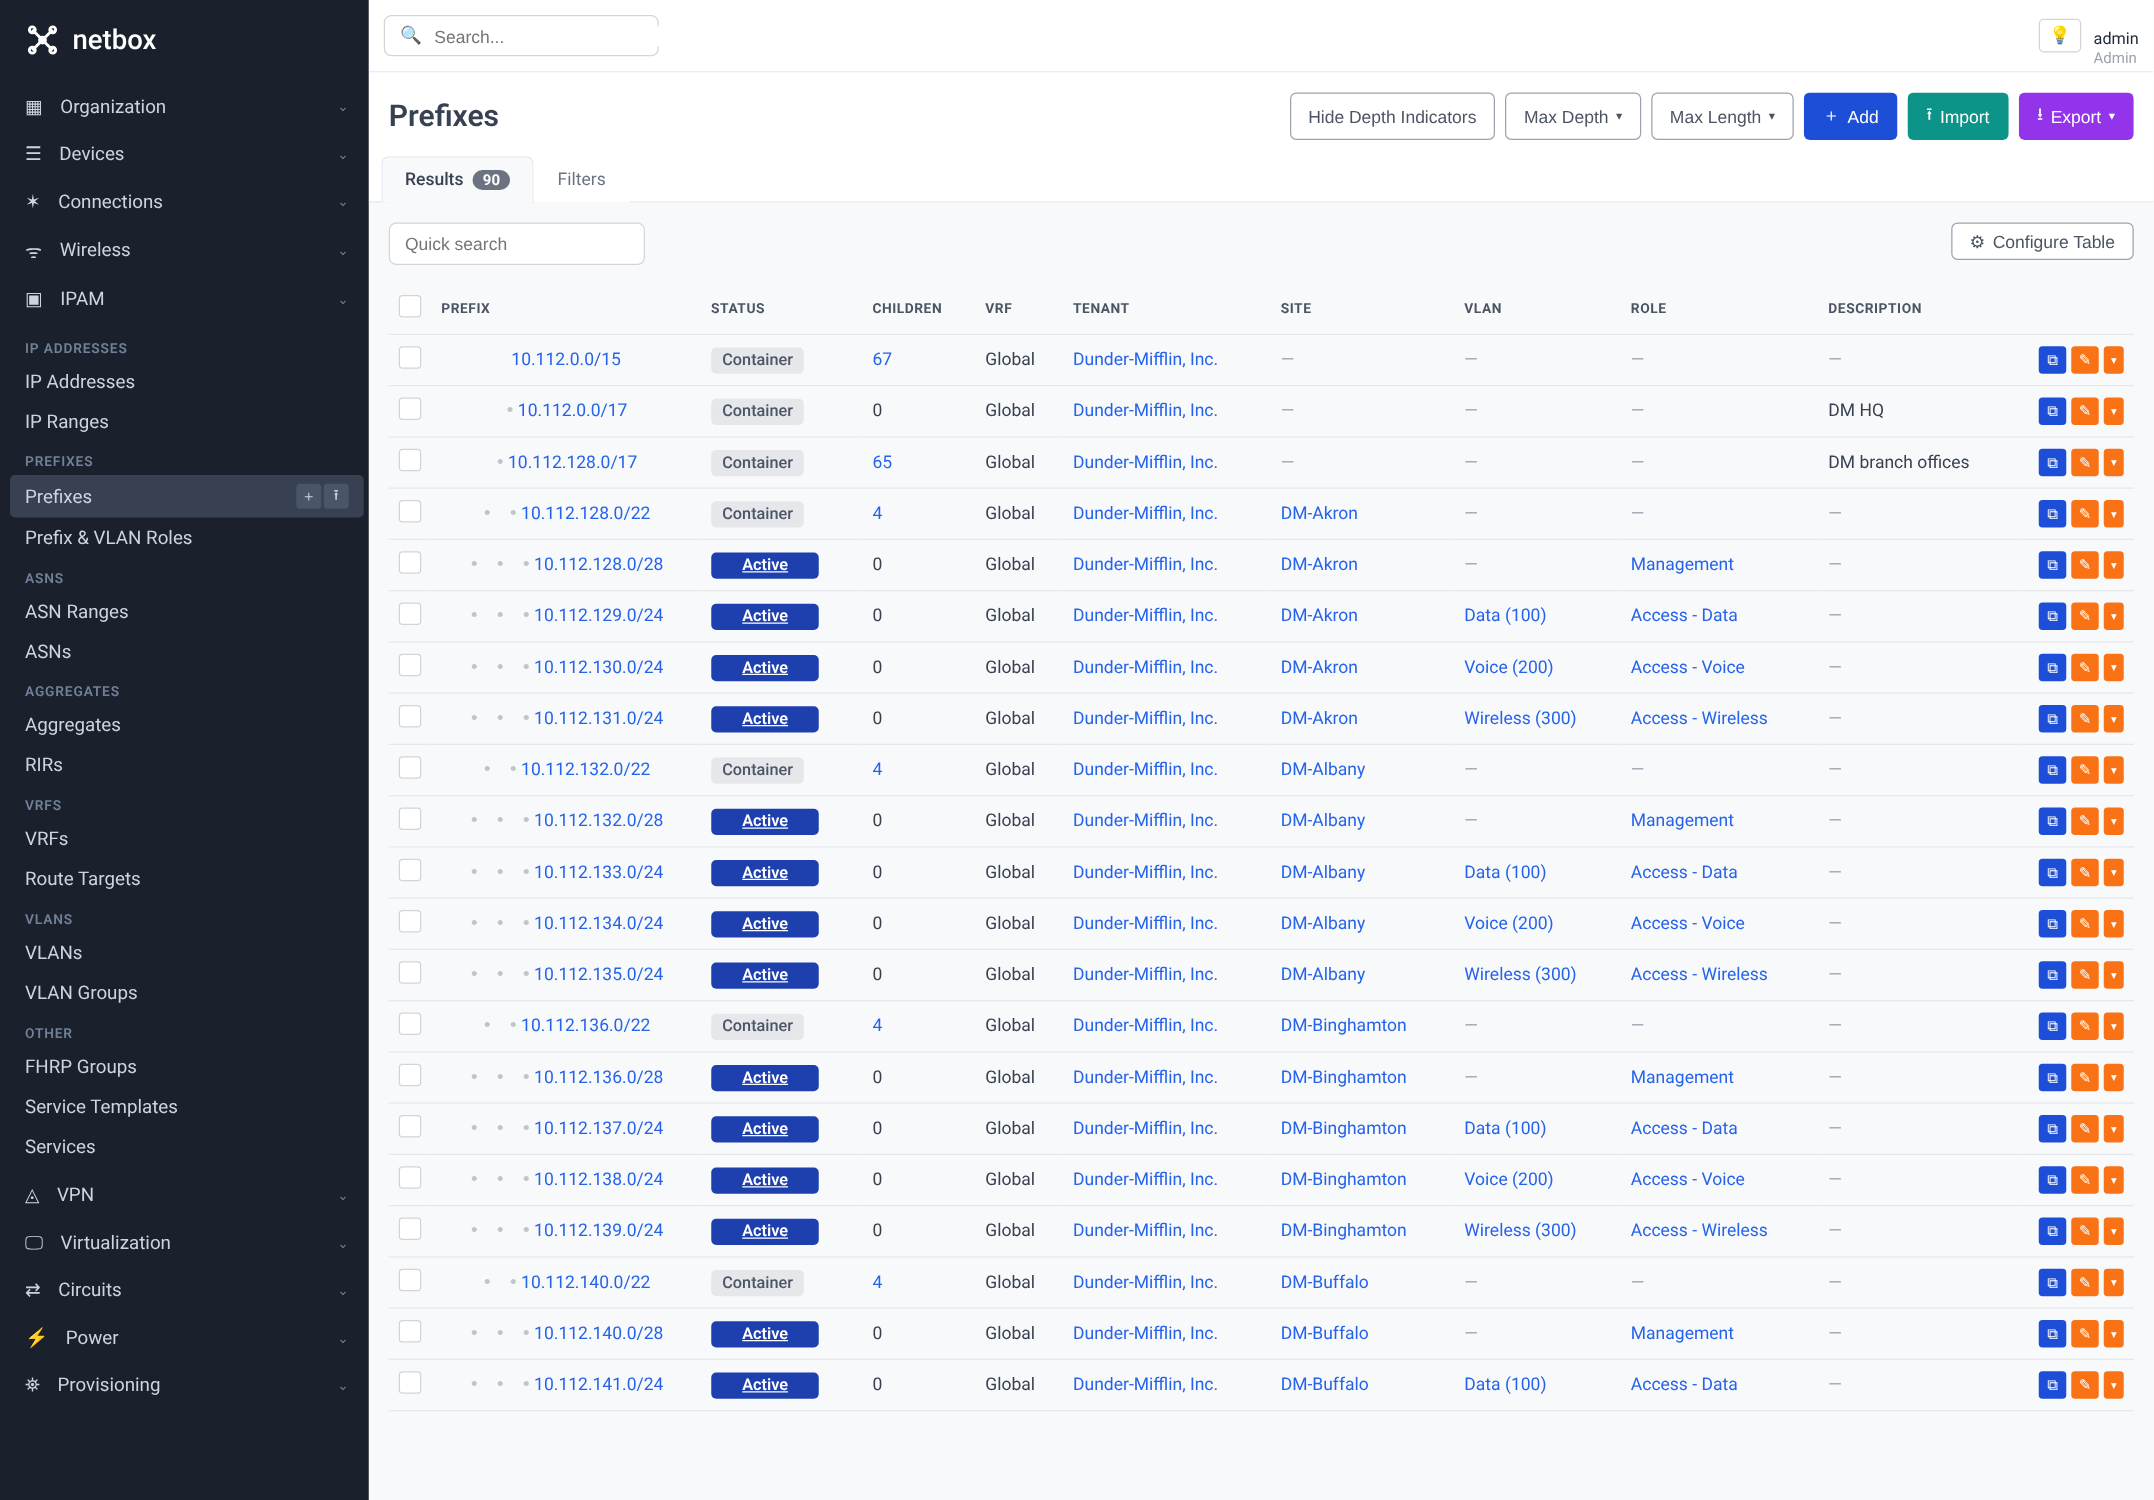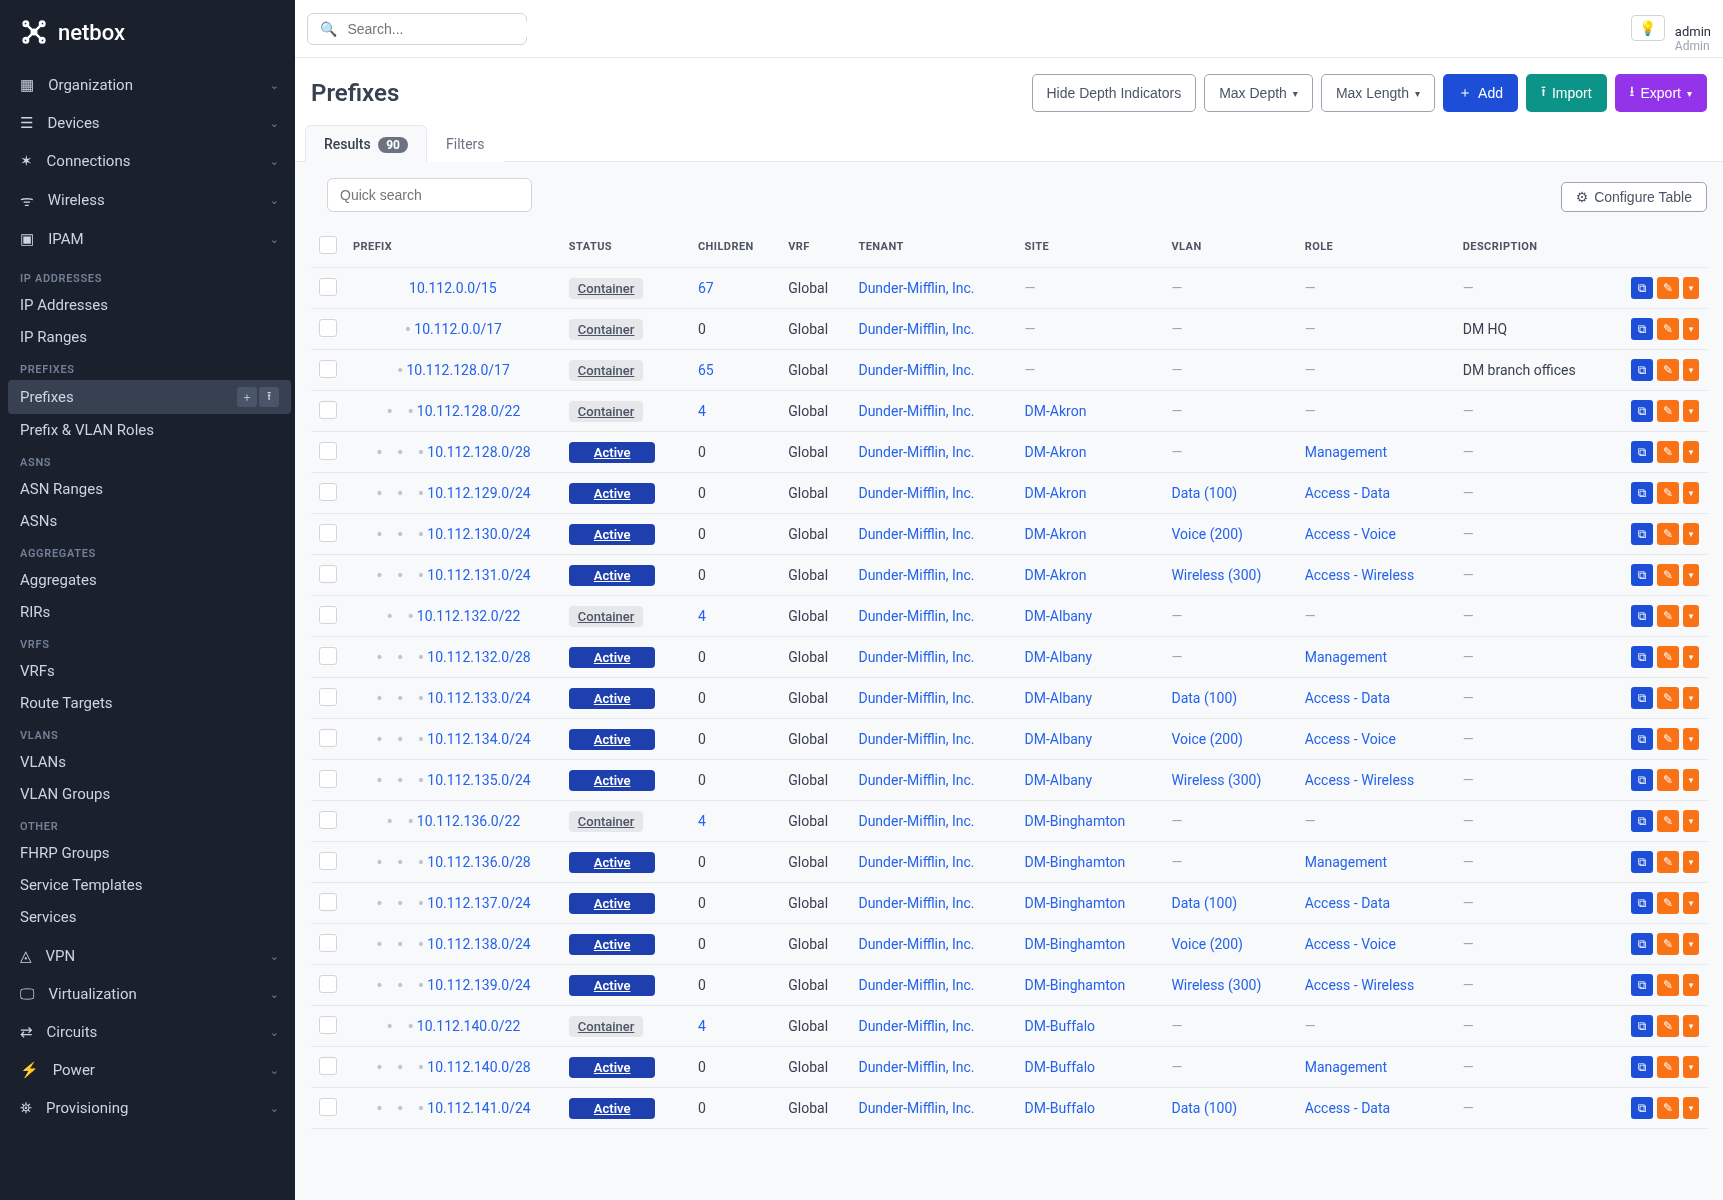--- a/index.html
+++ b/index.html
@@ -32,29 +32,29 @@
 .btn { padding: 6px 14px; border-radius: 5px; font-size: 14px; border: 1px solid transparent; cursor: pointer; display: inline-flex; align-items: center; gap: 6px; background:#fff; }
 .btn-o { border-color: #9ca3af; color: #4b5563; }
 .btn-blue { background: #1d4ed8; color: #fff; }
 .btn-teal { background: #0d9488; color: #fff; }
 .btn-purple { background: #9333ea; color: #fff; }
 .tabs { display: flex; border-bottom: 1px solid #e5e7eb; background:#fff; padding-left:10px;}
 .tab { padding: 10px 18px; color: #6b7280; border: 1px solid transparent; border-bottom: none; cursor: pointer; position:relative; top:1px; background:#fff; }
 .tab.active { border-color: #e5e7eb; border-radius: 6px 6px 0 0; color: #374151; font-weight:500; background:#f8f9fa; }
 .tab .badge { background: #6b7280; color: #fff; border-radius: 10px; padding: 1px 8px; font-size: 12px; margin-left: 4px; font-weight: bold; }
 .content { flex: 1; overflow-y: auto; padding: 16px; }
-.toolbar2 { display: flex; align-items: flex-end; margin-bottom: 14px; margin-left: 16px; }
+.toolbar2 { display: flex; align-items: flex-start; margin-bottom: 14px; }
 .qsearch { border: 1px solid #d1d5db; border-radius: 6px; padding: 8px 12px; width: 205px; font-size: 14px; background:#fff; }
 .cfgbtn { margin-left: auto; }
 table { width: 100%; border-collapse: collapse; background: transparent; font-size: 14px; }
 th { text-align: left; padding: 10px 8px; font-size: 11px; font-weight: 700; color: #4b5563; letter-spacing: .04em; border-bottom: 1px solid #e5e7eb; }
 td { padding: 9px 8px; border-bottom: 1px solid #e5e7eb; vertical-align: middle; }
 .chk { width: 18px; height: 18px; border: 1px solid #d1d5db; border-radius: 3px; background: #fff; display: inline-block; }
 .link { color: #2563eb; }
-.badge-container { background: #e5e7eb; color: #4b5563; border-radius: 4px; padding: 3px 9px; font-size: 13px; font-weight: 500; text-decoration: underline; }
+.badge-container { background: #e5e7eb; color: #4b5563; border-radius: 4px; padding: 3px 9px; font-size: 13px; font-weight: 500; }
 .badge-active { background: #1e40af; color: #fff; border-radius: 4px; padding: 3px 25px; font-size: 13px; font-weight: 600; text-decoration: underline; }
 .em { color: #9ca3af; }
 .depth-dots { color: #c0c4cc; letter-spacing: 2px; font-family: monospace; display:inline-block; }
 .row-actions { display: flex; gap: 4px; justify-content: flex-end; }
 .rbtn { width: 22px; height: 22px; border-radius: 3px; display: flex; align-items: center; justify-content: center; color: #fff; font-size: 12px; cursor:pointer; }
 .rbtn.copy { background: #1d4ed8; }
 .rbtn.edit { background: #f97316; }
 .rbtn.dd { background: #f97316; width: 16px; font-size: 9px; }
 .col-prefix { white-space: nowrap; text-align: center; }
 .caret{font-size:10px;}

